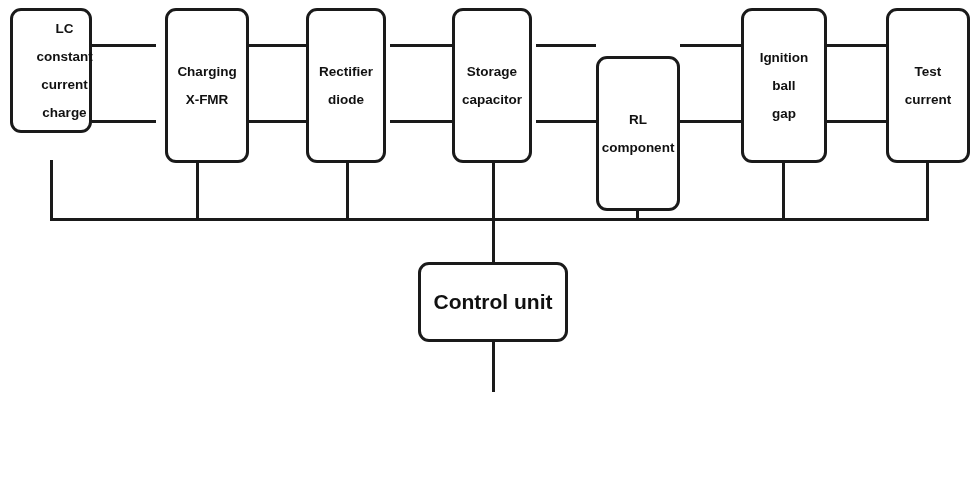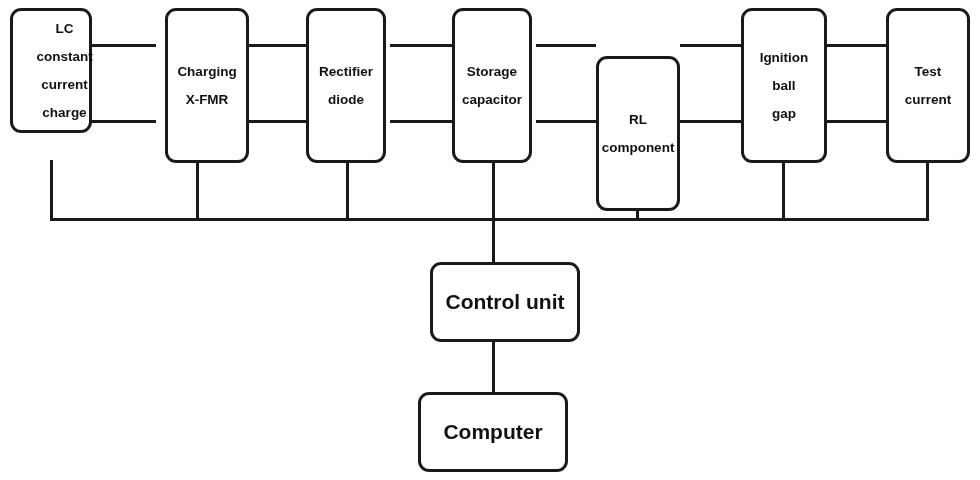--- a/index.html
+++ b/index.html
@@ -113,23 +113,20 @@
   <div class="line" style="left:50px;  top:160px; width:3px; height:61px;"></div>
   <div class="line" style="left:196px; top:160px; width:3px; height:61px;"></div>
   <div class="line" style="left:346px; top:160px; width:3px; height:61px;"></div>
   <div class="line" style="left:492px; top:160px; width:3px; height:102px;"></div>
   <div class="line" style="left:636px; top:160px; width:3px; height:61px;"></div>
   <div class="line" style="left:782px; top:160px; width:3px; height:61px;"></div>
   <div class="line" style="left:926px; top:160px; width:3px; height:61px;"></div>
 
   <div class="line" style="left:50px; top:218px; width:879px; height:3px;"></div>
 
-  <div class="bigbox" style="left:418px; top:262px; width:150px; height:80px;margin-left:12px;">
+  <div class="bigbox" style="left:418px; top:262px; width:150px; height:80px;">
     <span>Control unit</span>
   </div>
 
   <div class="line" style="left:492px; top:342px; width:3px; height:50px;"></div>
 
-  <div class="bigbox" style="left:418px; top:392px; width:150px; height:80px;">
-    <span>Computer</span>
-  </div>
 
 </div>
 
 </body></html>

